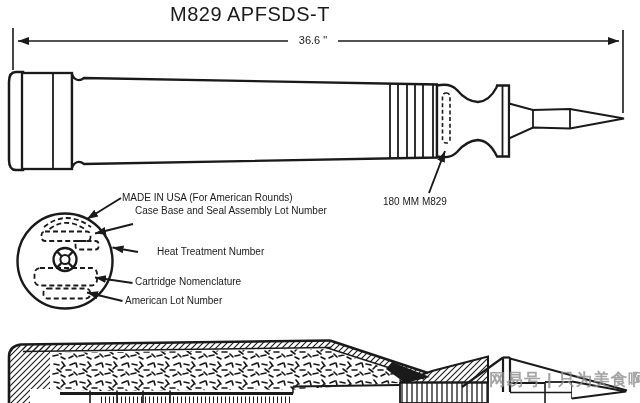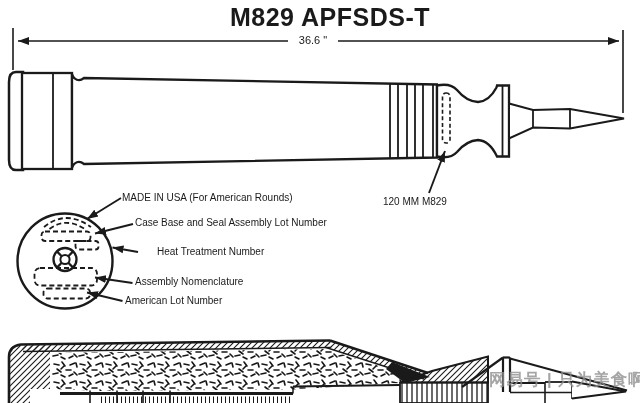--- a/index.html
+++ b/index.html
@@ -2,22 +2,22 @@
 <html><head>
 <meta charset="utf-8">
 <style>
   html,body{margin:0;padding:0;background:#fff;}
   #stage{
     position:relative;width:640px;height:403px;background:#ffffff;
     font-family:"Liberation Sans",sans-serif;color:#1a1a1a;overflow:hidden;
   }
   #lineart{position:absolute;left:0;top:0;}
   .lbl{position:absolute;white-space:nowrap;font-size:10px;line-height:13px;color:#1a1a1a;}
-  #title{position:absolute;left:170px;top:3px;width:320px;text-align:center;
-         font-size:25px;font-weight:bold;letter-spacing:.5px;}
+  #title{position:absolute;left:170px;top:3px;width:320px;
+         font-size:20px;font-weight:normal;letter-spacing:.5px;}
   #dimlabel{position:absolute;left:288px;top:34px;width:50px;text-align:center;
             font-size:11px;background:#fff;}
   #watermark{position:absolute;left:489px;top:369px;font-size:16.5px;font-weight:bold;
              color:#8f8f8f;opacity:.8;letter-spacing:1px;white-space:nowrap;}
 </style>
 </head>
 <body>
 
 <div id="stage">
 
@@ -156,20 +156,20 @@
         <path d="M572 381.5 L626 391.5 L572 398.5" fill="#fff" stroke-width="2"></path>
         <line x1="510" y1="392.5" x2="572" y2="392.5" stroke-width="1.4"></line>
       </g>
     </g>
   </svg>
 
   <div id="title">M829 APFSDS-T</div>
   <div id="dimlabel">36.6 "</div>
 
   <div class="lbl" style="left:122px;top:191px;">MADE IN USA (For American Rounds)</div>
-  <div class="lbl" style="left:135px;top:216px;">Case Base and Seal Assembly Lot Number</div>
+  <div class="lbl" style="left:135px;top:204px;">Case Base and Seal Assembly Lot Number</div>
   <div class="lbl" style="left:157px;top:245px;">Heat Treatment Number</div>
-  <div class="lbl" style="left:135px;top:275px;">Assembly Nomenclature</div>
+  <div class="lbl" style="left:135px;top:275px;">Cartridge Nomenclature</div>
   <div class="lbl" style="left:125px;top:294px;">American Lot Number</div>
-  <div class="lbl" style="left:383px;top:195px;">120 MM M829</div>
+  <div class="lbl" style="left:383px;top:195px;">180 MM M829</div>
 
   <div id="watermark">网易号 | 只为美食啊</div>
 </div>
 
 </body></html>

